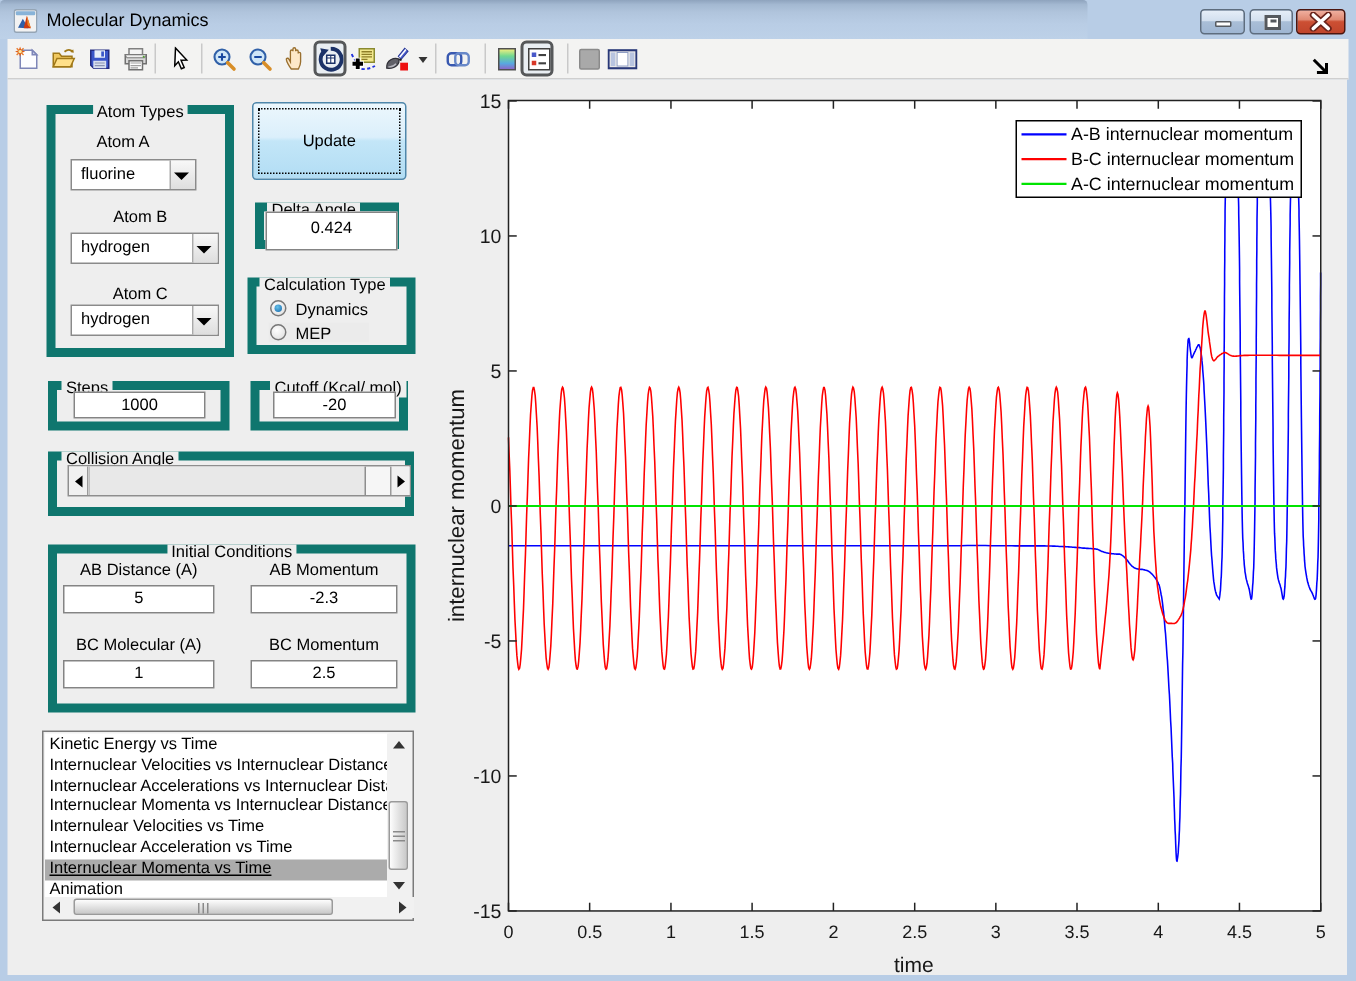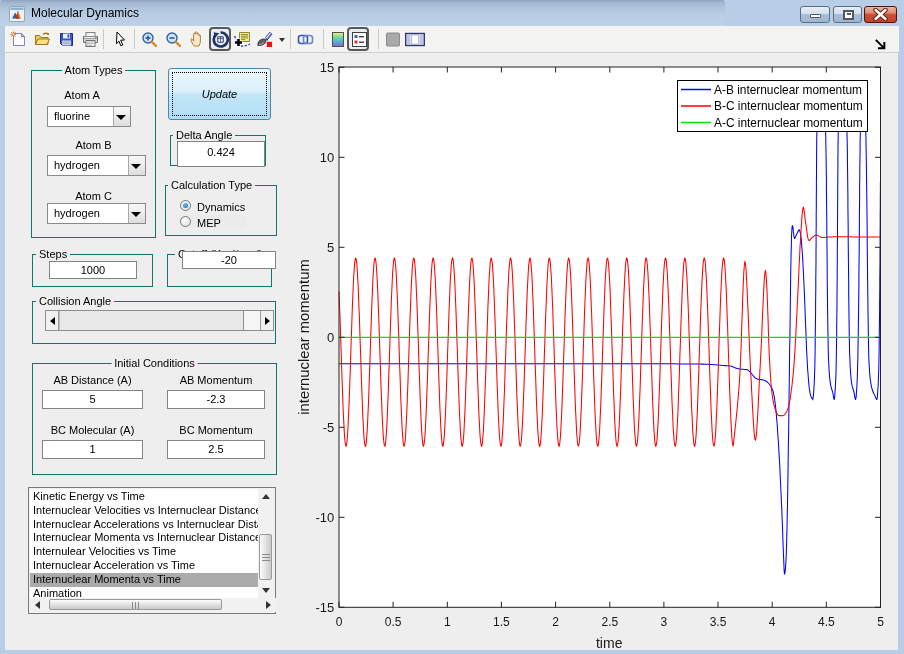--- a/index.html
+++ b/index.html
@@ -24,53 +24,53 @@
 #max-glyph i { position:absolute; left:1.5px; top:0.5px; width:4px; height:2px; background:#55595e; }
 
 #toolbar { left:5px; top:26px; width:894px; height:27px; background:#f3f3f2; border-bottom:1px solid #cfcfcf; }
 .sep { position:absolute; top:3px; width:1px; height:20px; background:#c9c9c9; }
 .tbi { position:absolute; top:5px; width:17px; height:17px; }
 .tsel { position:absolute; top:1px; width:22px; height:24px; border:2px solid #56585a; border-radius:4px; background:#e9eef3; }
 
 #figure { left:5px; top:53px; width:893px; height:597px; background:#eeeeee; }
 
 
-.panel { position:absolute; border:1px solid #0f766e;text-align:center; }
+.panel { position:absolute; border:6px solid #0f766e;text-align:center; }
 .plabel { position:absolute; top:-6px; font-size:11px; line-height:11px; background:#eeeeee; padding:0 3px; white-space:nowrap; color:#000; }
 .lbl { position:absolute; font-size:11px; color:#000; white-space:nowrap; }
 .ctr { text-align:center; }
 .field { position:absolute; background:#fff; border:1px solid #848484; font-size:11px; text-align:center; color:#000; }
 .dd { position:absolute; background:#fff; border:1px solid #8a8a8a; font-size:11px; color:#000; }
 .dd .tx { position:absolute; left:6px; top:3px; }
 .dd .db { position:absolute; right:0; top:0; bottom:0; width:17px;
   background:linear-gradient(180deg,#f8f8f8,#dedede); border-left:1px solid #a9a9a9; }
 .dd .ar { position:absolute; right:4px; top:8px; width:0; height:0;
   border-left:5px solid transparent; border-right:5px solid transparent; border-top:5px solid #000; }
 #update { left:168px; top:68px; width:103px; height:52px; border:1px solid #4f87ab; border-radius:3px;
   background:linear-gradient(180deg,#ecf7fd 0%,#dbeffb 45%,#c3e6f8 50%,#b2ddf4 100%); }
 #update .focus { position:absolute; left:3px; top:3px; right:3px; bottom:3px; border:1px dotted #000; }
-#update .tx { position:absolute; width:100%; top:19px; text-align:center; font-size:11px;font-style:italic; }
+#update .tx { position:absolute; width:100%; top:19px; text-align:center; font-size:11px; }
 .radio { position:absolute; width:11px; height:11px; border-radius:50%; border:1px solid #777;
   background:radial-gradient(circle at 40% 35%, #fdfdfd, #dcdcdc); }
 .radio.on i { position:absolute; left:2px; top:2px; width:5px; height:5px; border-radius:50%;
   background:radial-gradient(circle at 40% 35%, #66c2ea, #1464a8); }
 
 
 #slider { left:45px; top:310px; width:229px; height:21px; background:#f6f6f6; border:1px solid #8e8e8e; }
 .sbtn { position:absolute; top:0; height:19px; background:#f1f1f1; }
 .sbtn.l { border-right:1px solid #9a9a9a; }
 .sbtn.r { border-left:1px solid #9a9a9a; }
 #sl-thumb { position:absolute; left:13px; top:0; width:185px; height:19px; background:#e8e8e8; border-right:1px solid #8e8e8e; border-left:1px solid #c0c0c0; }
 .tri { position:absolute; width:0; height:0; }
 
 
 #listbox { left:28px; top:487px; width:248px; height:127px; border:1px solid #7a7a7a; background:#f1f1f1; }
 #lb-items { position:absolute; left:1px; top:1px; width:229px; height:110px; background:#fff; overflow:hidden;
   font-size:11px; line-height:13.8px; padding:1px 0 0 3px; white-space:nowrap; }
-#lb-items .sel { display:block; background:#ababab; margin-left:-3px; padding-left:3px; }
+#lb-items .sel { display:block; background:#ababab; margin-left:-3px; padding-left:3px;text-decoration:underline; }
 #lb-vs { position:absolute; right:1px; top:1px; width:16px; height:110px; background:#f1f1f1; }
 #lb-vthumb { position:absolute; left:1px; top:45px; width:13px; height:46px; border:1px solid #9a9a9a; border-radius:2px;
   background:linear-gradient(90deg,#fdfdfd,#c9c9c9); }
 .grip { position:absolute; background:#8a8a8a; }
 #lb-hs { position:absolute; left:1px; bottom:1px; width:246px; height:14px; background:#f1f1f1; }
 #lb-hthumb { position:absolute; left:19px; top:1px; width:173px; height:11px; border:1px solid #9a9a9a; border-radius:2px;
   background:linear-gradient(180deg,#fdfdfd,#c9c9c9); }
 
 svg text { font-family:"Liberation Sans", sans-serif; }
 </style>
@@ -263,21 +263,21 @@
 <div class="lbl" style="left:197px;top:217px">MEP</div>
 
 <div class="panel" style="left:32px;top:254px;width:121px;height:33px">
   <div class="plabel" style="left:3px">Steps</div>
 </div>
 <div class="field" style="left:49px;top:261px;width:88px;height:18px;line-height:16px">1000</div>
 
 <div class="panel" style="left:167px;top:254px;width:105px;height:33px">
   <div class="plabel" style="left:7px">Cutoff (Kcal/ mol)</div>
 </div>
-<div class="field" style="left:182px;top:251px;width:94px;height:18px;line-height:16px">-20</div>
+<div class="field" style="left:182px;top:261px;width:82px;height:18px;line-height:16px">-20</div>
 
 <div class="panel" style="left:32px;top:301px;width:244px;height:43px">
   <div class="plabel" style="left:3px">Collision Angle</div>
 </div>
 <div class="abs" id="slider">
   <div class="sbtn l" style="left:0;width:13px">
       <span class="tri" style="left:4px;top:6px;border-top:4px solid transparent;border-bottom:4px solid transparent;border-right:5px solid #000"></span>
     </div>
   <div id="sl-thumb"></div>
   <div class="sbtn r" style="right:0;width:13px">

